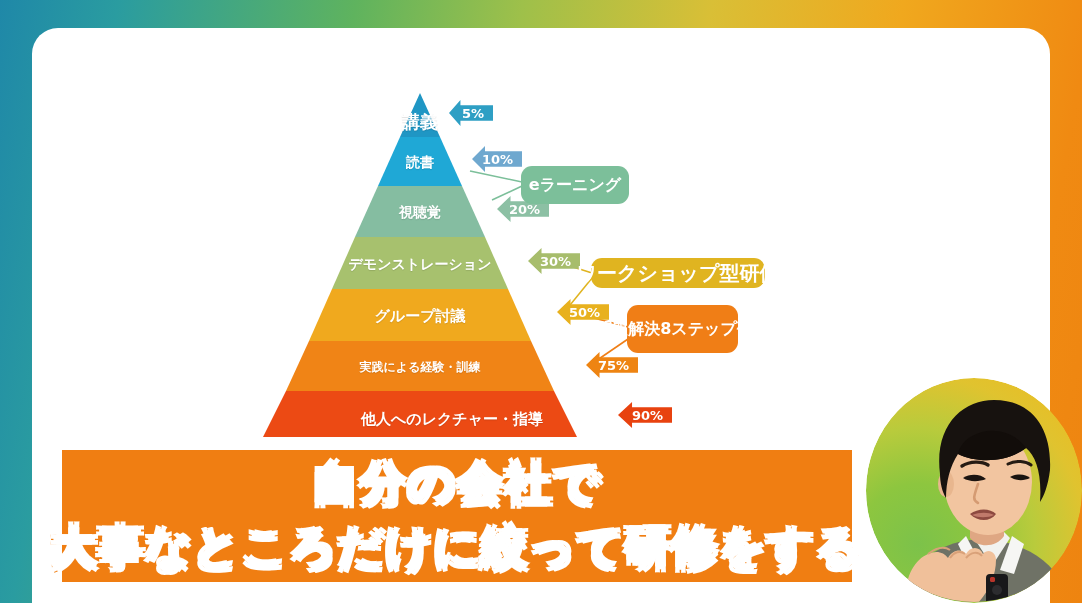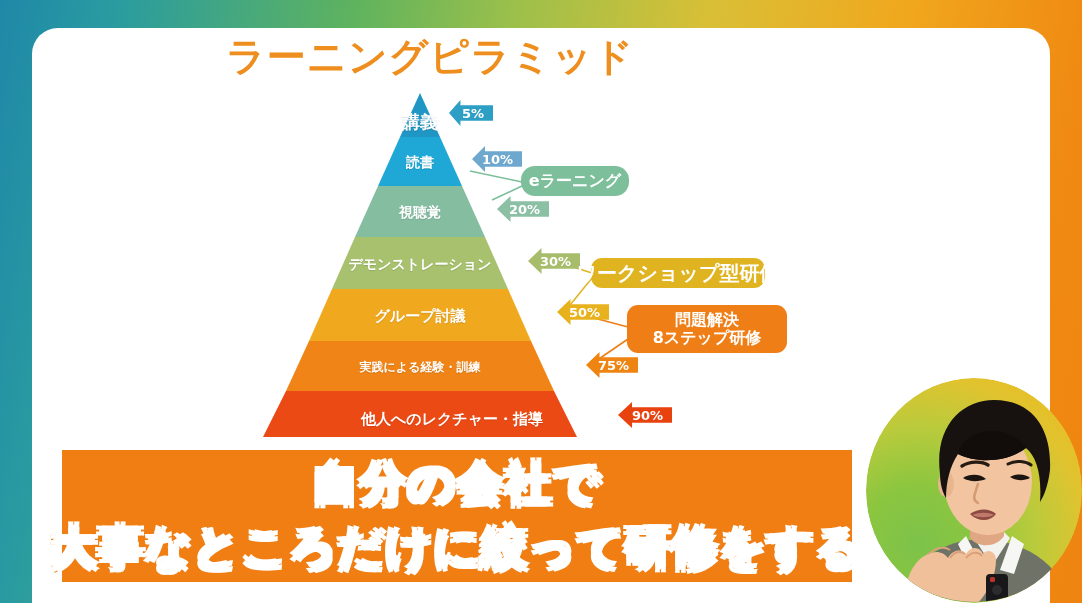--- a/index.html
+++ b/index.html
@@ -75,21 +75,20 @@
     background:radial-gradient(circle at 24% 74%, #7cc24a 0%, #8dc63f 26%, #b9cb3c 50%, #e0c32f 72%, #f0b91c 100%);
   }
 </style>
 </head>
 <body>
 
 <div id="stage">
 
   <div id="card"></div>
 
-  <div id="title">ラーニングピラミッド</div>
 
   <svg id="pyramid" viewBox="0 0 1082 603" width="1082" height="603">
 
     <polygon id="p0" points="420,93 440,137 400,137" fill="#1f96c4"></polygon>
 
     <polygon id="p1" points="400,137 440,137 462,186 378,186" fill="#1fA8D6"></polygon>
 
     <polygon id="p2" points="378,186 462,186 485,237 355,237" fill="#85bda1"></polygon>
 
     <polygon id="p3" points="355,237 485,237 508,289 332,289" fill="#a7c16e"></polygon>
@@ -117,29 +116,29 @@
   <div class="lyr-label" id="l6" style="left:420px;top:419px;font-size:15px;margin-left:32px;">他人へのレクチャー・指導</div>
 
   <div class="pct" id="a0" style="left: 449px; top: 100px; width: 44px; background: rgb(46, 159, 196);">5%</div>
   <div class="pct" id="a1" style="left: 472px; top: 146px; width: 50px; background: rgb(111, 168, 207);">10%</div>
   <div class="pct" id="a2" style="left: 497px; top: 196px; width: 52px; background: rgb(140, 192, 164);">20%</div>
   <div class="pct" id="a3" style="left: 528px; top: 248px; width: 52px; background: rgb(167, 189, 108);">30%</div>
   <div class="pct" id="a4" style="left: 557px; top: 299px; width: 52px; background: rgb(232, 177, 30);">50%</div>
   <div class="pct" id="a5" style="left: 586px; top: 352px; width: 52px; background: rgb(238, 132, 18);">75%</div>
   <div class="pct" id="a6" style="left: 618px; top: 402px; width: 54px; background: rgb(232, 66, 15);">90%</div>
 
-  <div class="badge" id="b0" style="left: 521px; top: 166px; width: 108px; height: 30px; font-size: 16px; background: rgb(124, 191, 154); border-radius: 14px;">
+  <div class="badge" id="b0" style="left: 521px; top: 166px; width: 108px; height: 38px; font-size: 16px; background: rgb(124, 191, 154);">
     <span>eラーニング</span>
   </div>
 
   <div class="badge" id="b1" style="left: 591px; top: 258px; width: 174px; height: 30px; font-size: 20px; background: rgb(224, 180, 32);">
     <span>ワークショップ型研修</span>
   </div>
 
-  <div class="badge" id="b2" style="left: 627px; top: 305px; width: 160px; height: 48px; font-size: 16px; flex-direction: column; background: rgb(240, 126, 22);">
+  <div class="badge" id="b2" style="left: 627px; top: 305px; width: 111px; height: 48px; font-size: 16px; flex-direction: row; background: rgb(240, 126, 22);">
     <span>問題解決</span>
     <span>8ステップ研修</span>
   </div>
 
   <div id="banner" style="background: rgb(240, 126, 18);">
     <div class="banner-line bl1" style="color: rgb(255, 255, 255); -webkit-text-stroke: 5px rgb(240, 126, 18); text-shadow: rgb(255, 255, 255) -3px -3px 0px, rgb(255, 255, 255) 3px -3px 0px, rgb(255, 255, 255) -3px 3px 0px, rgb(255, 255, 255) 3px 3px 0px;">
       <span class="banner-inner">自分の会社で</span>
     </div>
     <div class="banner-line bl2" style="color: rgb(255, 255, 255); -webkit-text-stroke: 5px rgb(240, 126, 18); text-shadow: rgb(255, 255, 255) -3px -3px 0px, rgb(255, 255, 255) 3px -3px 0px, rgb(255, 255, 255) -3px 3px 0px, rgb(255, 255, 255) 3px 3px 0px;">
       <span class="banner-inner">大事なところだけに絞って研修をする</span>

